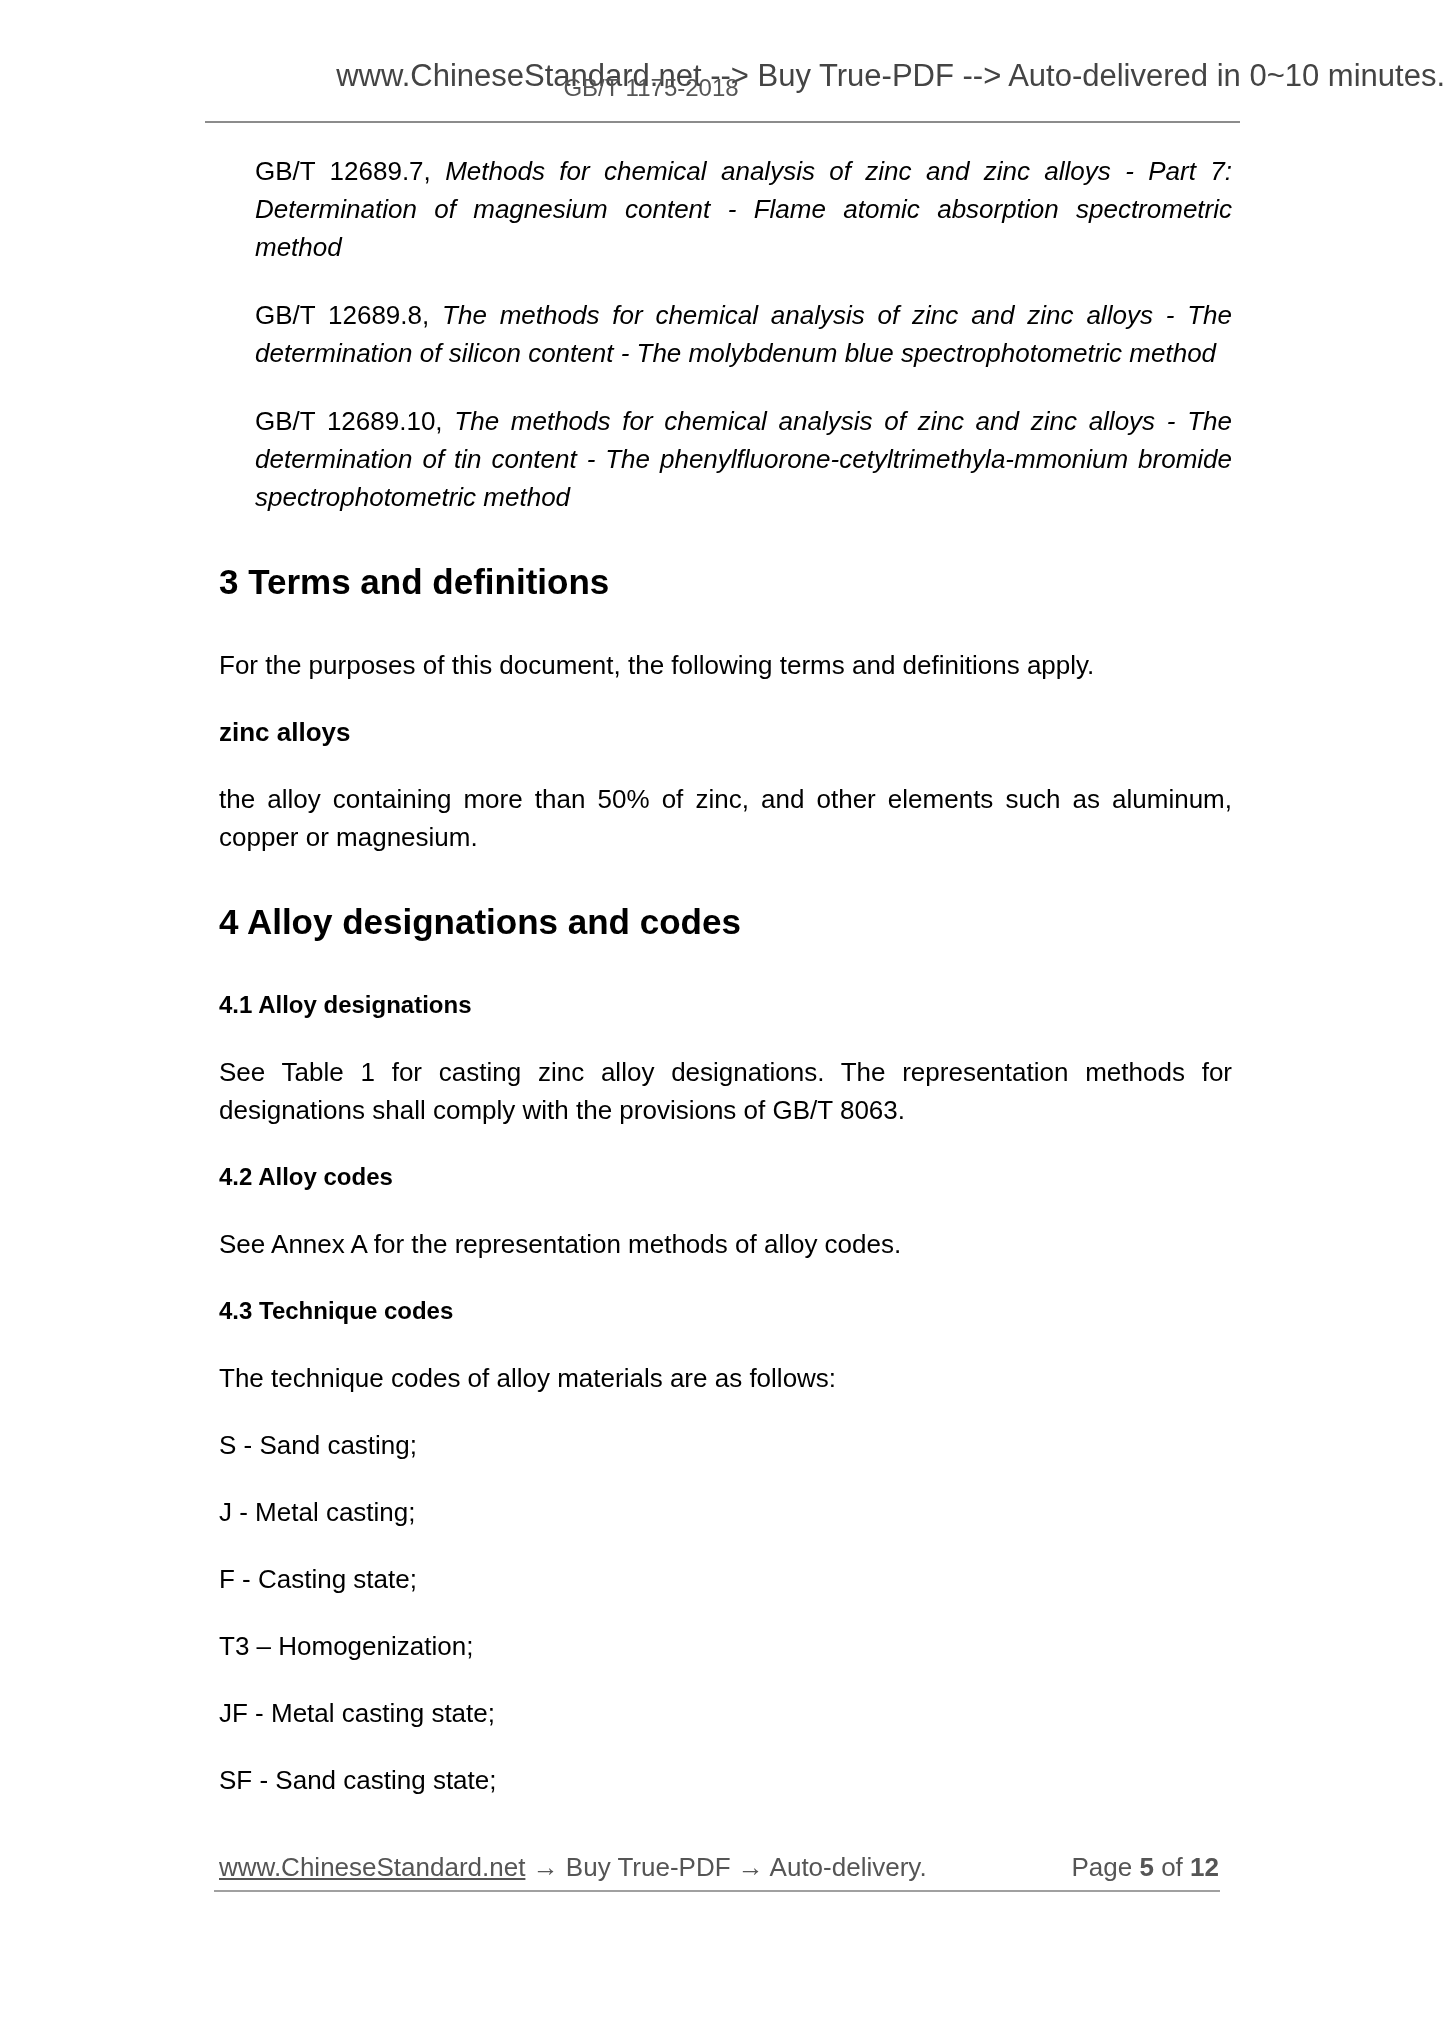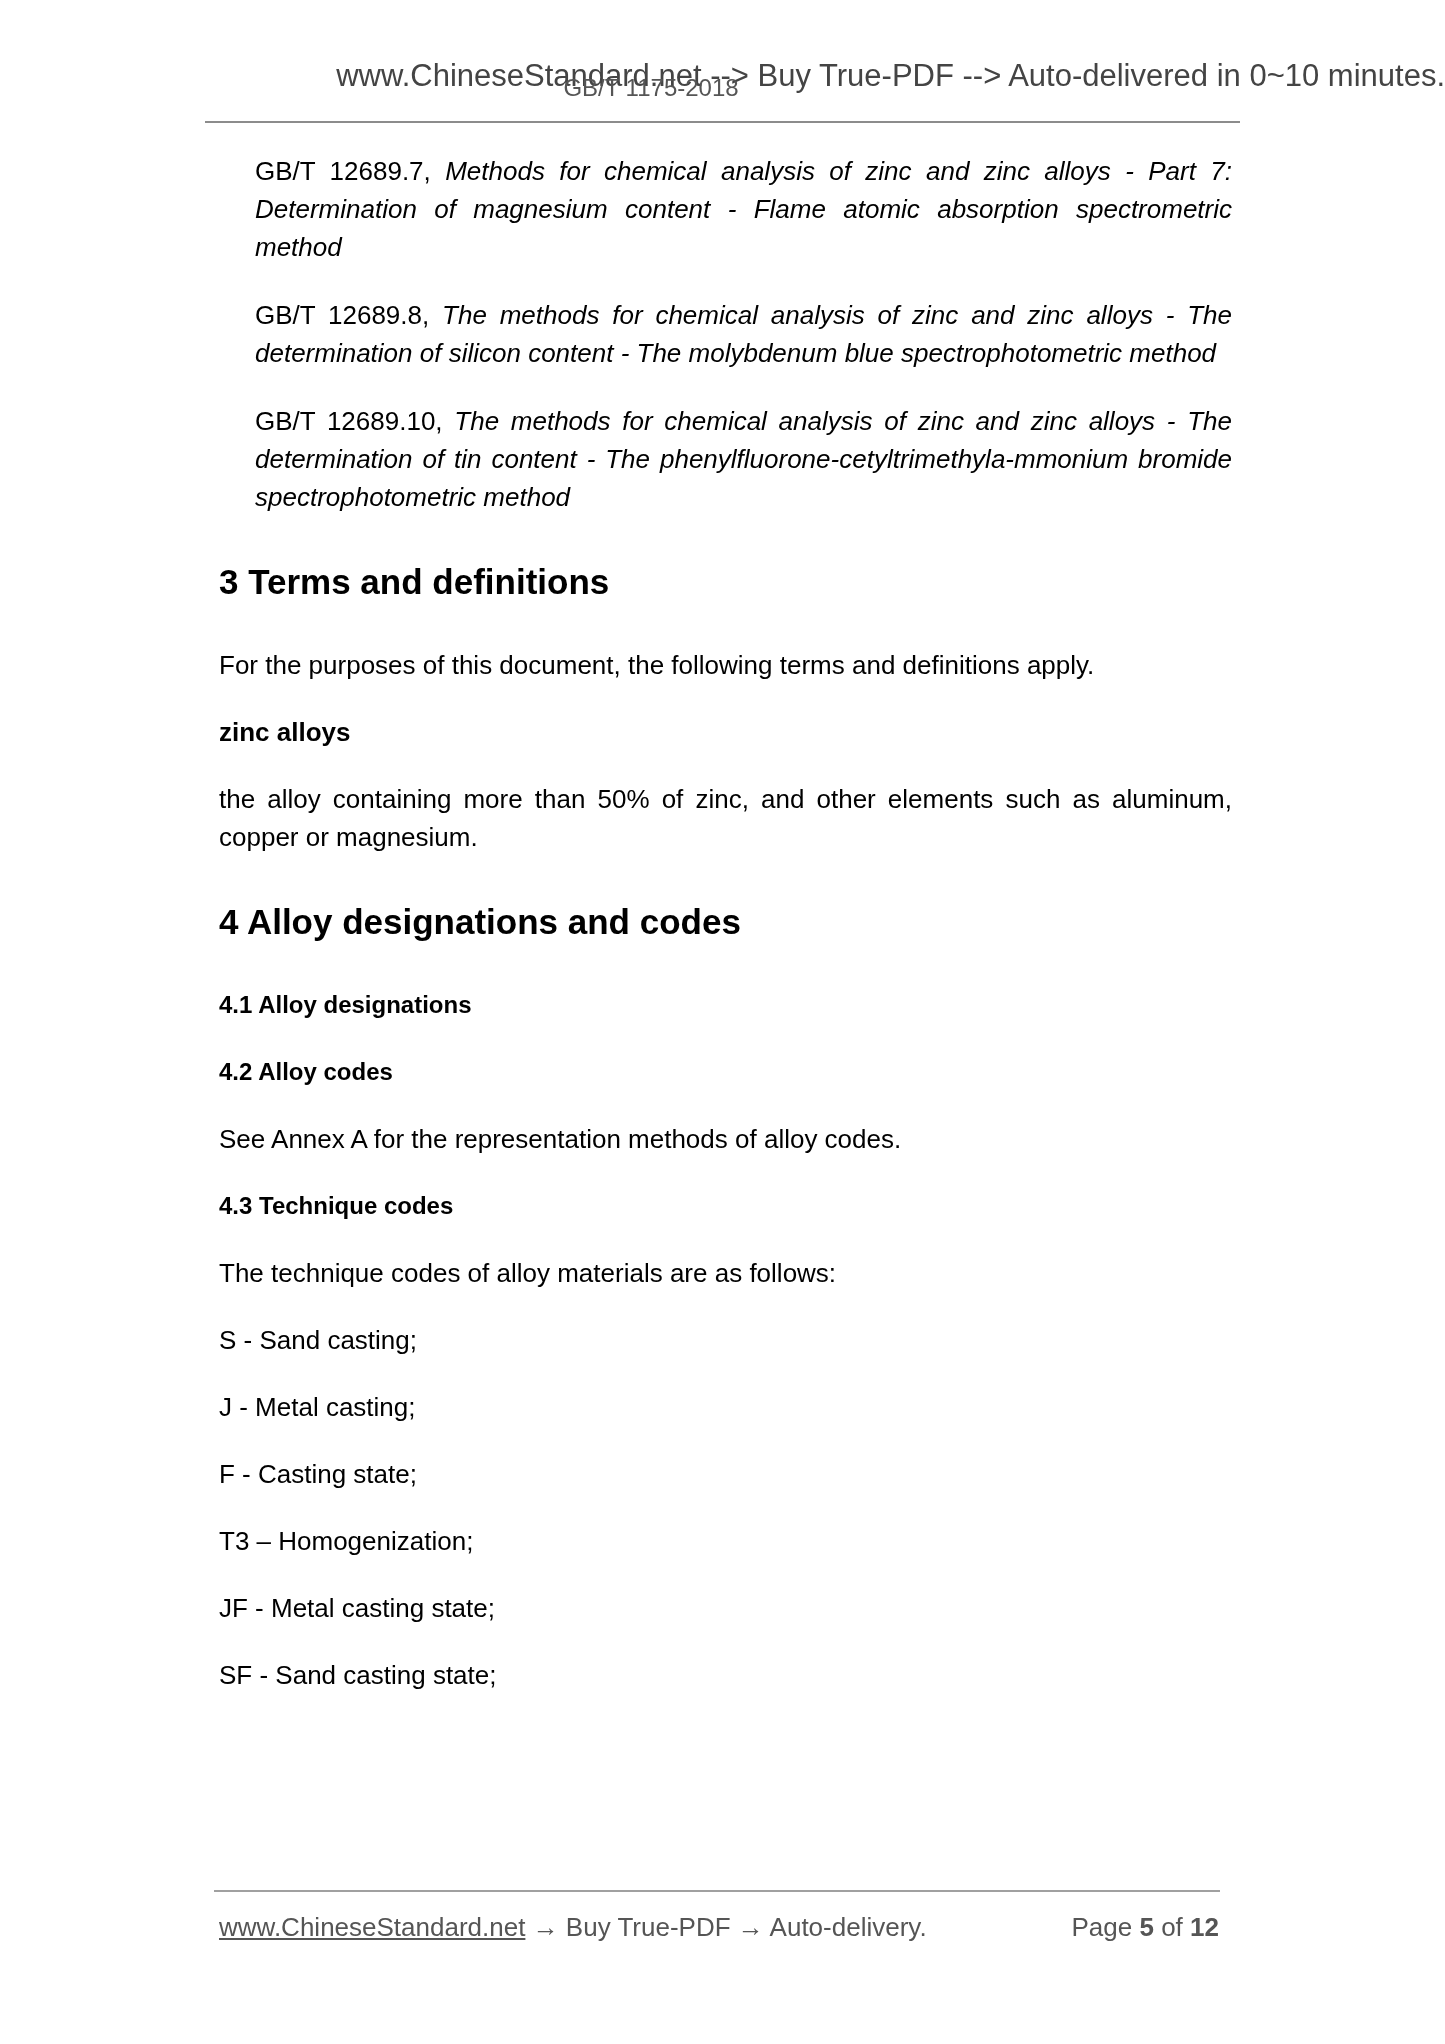--- a/index.html
+++ b/index.html
@@ -85,21 +85,21 @@
   .footer-rule {
     position: absolute;
     top: 1890px;
     left: 214px;
     width: 1006px;
     height: 2px;
     background: #a0a0a0;
   }
   .footer {
     position: absolute;
-    top: 1912px;
+    top: 1852px;
     left: 219px;
     width: 1000px;
     font-size: 26px;
     color: #555555;
     white-space: nowrap;
   }
   .footer a {
     color: #555555;
     text-decoration: underline;
   }
@@ -130,20 +130,21 @@
   </div>
 
   <div class="h1">3 Terms and definitions</div>
   <div class="p">For the purposes of this document, the following terms and definitions apply.</div>
   <div class="term">zinc alloys</div>
   <div class="p">the alloy containing more than 50% of zinc, and other elements such as aluminum, copper or magnesium.</div>
 
   <div class="h1">4 Alloy designations and codes</div>
 
   <div class="h2">4.1 Alloy designations</div>
+  <div class="p">See Table 1 for casting zinc alloy designations. The representation methods for designations shall comply with the provisions of GB/T 8063.</div>
 
   <div class="h2">4.2 Alloy codes</div>
   <div class="p">See Annex A for the representation methods of alloy codes.</div>
 
   <div class="h2">4.3 Technique codes</div>
   <div class="p">The technique codes of alloy materials are as follows:</div>
 
   <div class="code-item">S - Sand casting;</div>
   <div class="code-item">J - Metal casting;</div>
   <div class="code-item">F - Casting state;</div>

